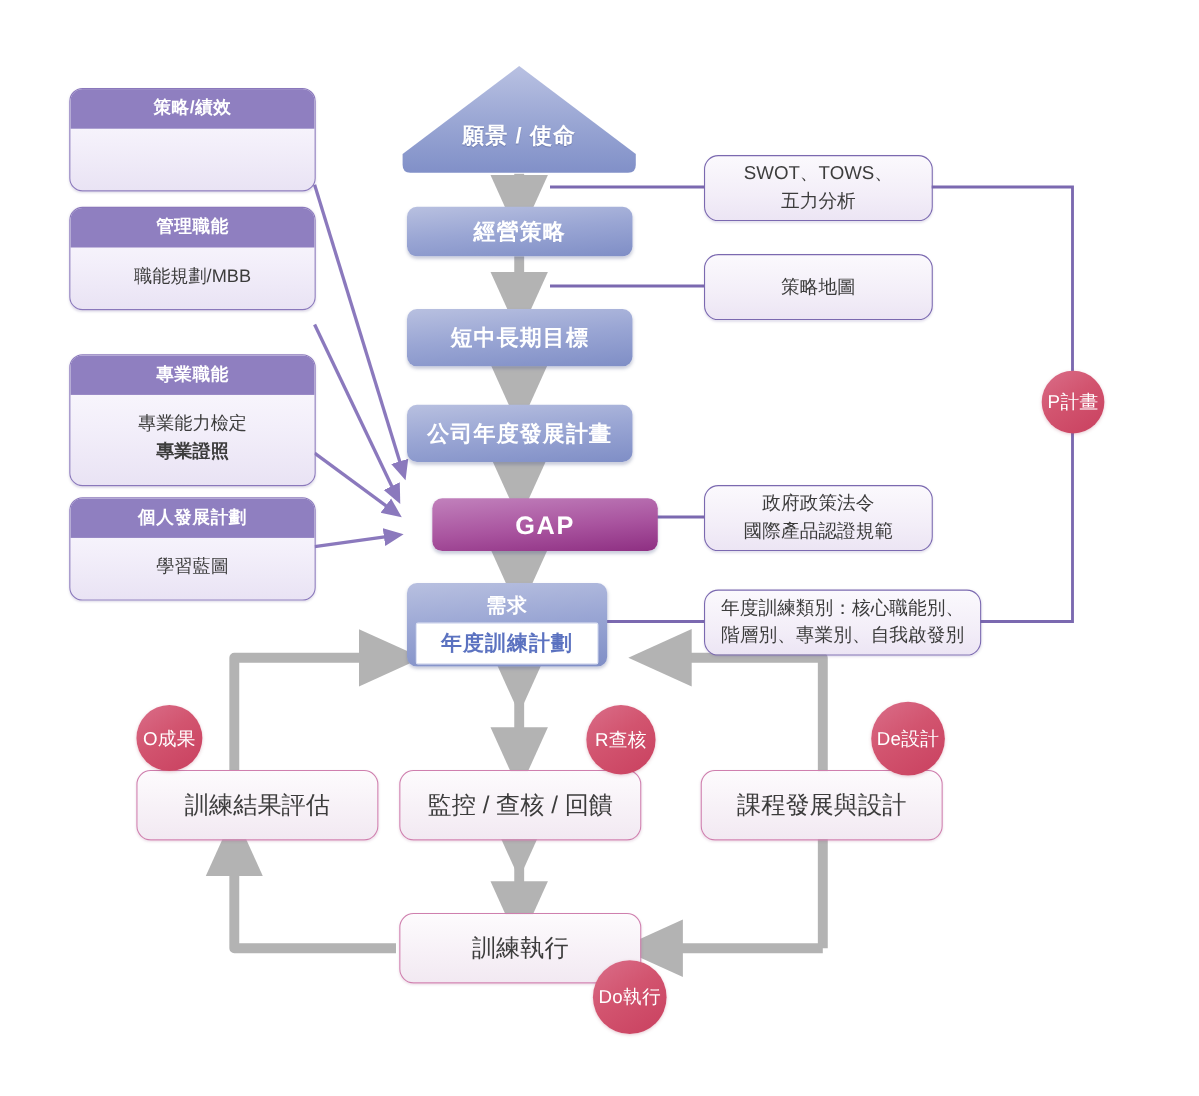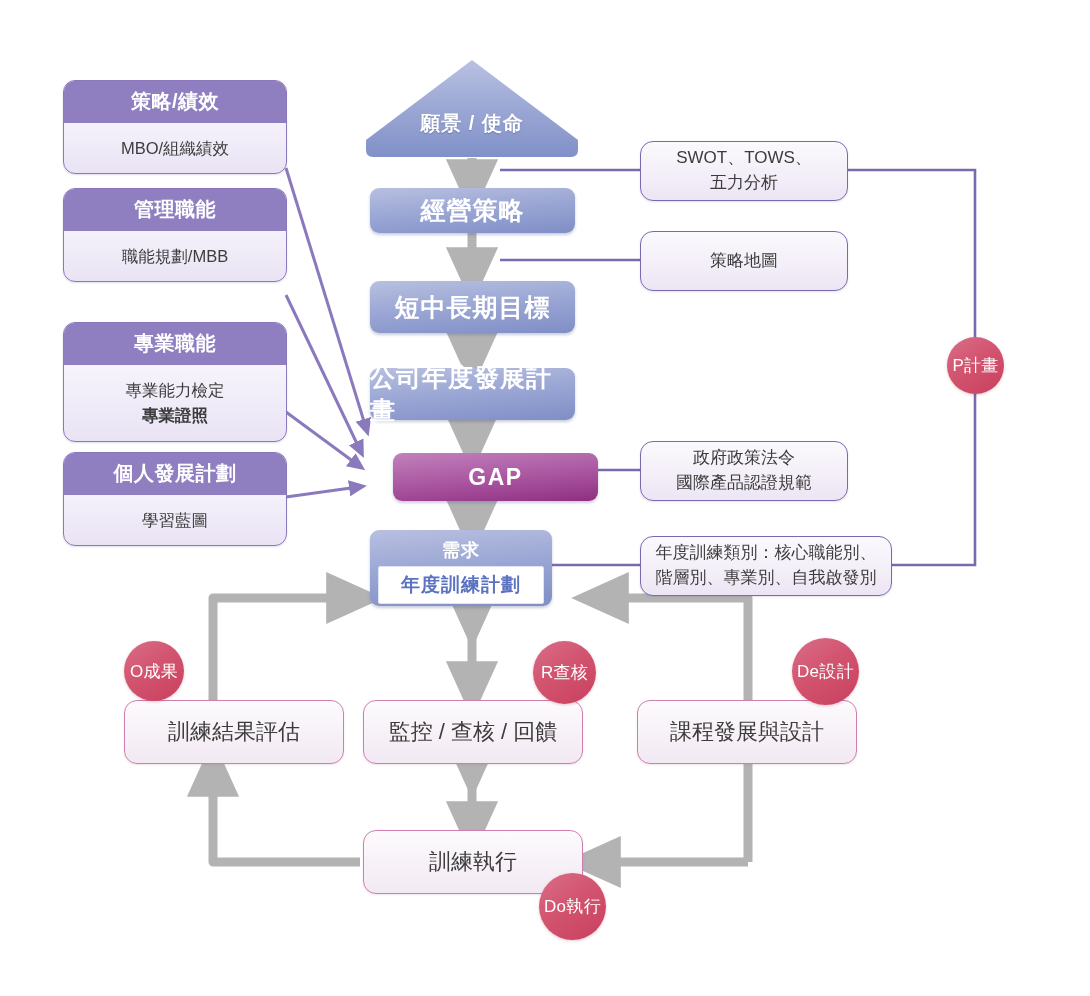--- a/index.html
+++ b/index.html
@@ -4,32 +4,32 @@
 <style>
   html,body{margin:0;padding:0;background:#ffffff;}
   body{font-family:"Liberation Sans","DejaVu Sans",sans-serif;}
   #stage{position:relative;width:1090px;height:996px;background:#fff;overflow:hidden;}
   #wires{position:absolute;left:0;top:0;width:1090px;height:996px;pointer-events:none;}
 
   
   .lcard{position:absolute;border:1.6px solid #8a78bb;border-radius:12px;
          background:linear-gradient(180deg,#fdfcff 0%,#f3effa 55%,#e9e3f4 100%);
          box-shadow:0 1px 2px rgba(90,70,140,.18);overflow:hidden;}
-  .lcard .hd{background:#8f7fc0;color:#fff;font-weight:bold;font-size:20px;
+  .lcard .hd{background:#8f7fc0;color:#fff;font-weight:bold;font-size:16px;
              text-align:center;padding:7px 0 8px;letter-spacing:.5px;}
   .lcard .bd{color:#3c3c3c;font-size:16.5px;text-align:center;
              display:flex;flex-direction:column;align-items:center;justify-content:center;
              gap:3px;}
   .lcard .bd .strong{font-weight:bold;}
 
   
   .cbox{position:absolute;border-radius:9px;color:#fff;font-weight:bold;
         display:flex;align-items:center;justify-content:center;
         background:linear-gradient(175deg,#b8c0e0 0%,#9aa6d4 48%,#7f8ec6 100%);
-        box-shadow:0 2px 3px rgba(70,80,130,.28);font-size:25px;letter-spacing:1px;}
+        box-shadow:0 2px 3px rgba(70,80,130,.28);font-size:20px;letter-spacing:1px;}
   .cbox.gap{background:linear-gradient(175deg,#c181bc 0%,#a9549f 55%,#8e2f82 100%);
             font-size:23px;letter-spacing:1.5px;margin-left:23px;}
   .cbox.need{flex-direction:column;gap:4px;padding-top:6px;font-size:18px;}
   .need .inner{background:#fff;border-radius:2px;color:#5b72c0;font-weight:bold;
                font-size:19px;padding:5px 22px 5px;letter-spacing:1px;
                border:1px solid #dfe4f4;}
 
   
   .vision{position:absolute;}
   .vision .lbl{position:absolute;width:100%;text-align:center;color:#fff;
@@ -115,23 +115,20 @@
 
       <path d="M472,770 L472,830" marker-end="url(#gray-arrow)" marker-start="url(#gray-arrow)"></path>
 
       <path d="M748,862 L748,598 L600,598" marker-end="url(#gray-arrow)"></path>
       <path d="M748,862 L592,862" marker-end="url(#gray-arrow)"></path>
     </g>
   </svg>
 
   <div class="lcard" style="left:63px;top:80px;width:222px;height:92px;">
     <div class="hd">策略/績效</div>
-    <div class="bd" style="height:51px;">
-      <span>MBO/組織績效</span>
-    </div>
   </div>
 
   <div class="lcard" style="left:63px;top:188px;width:222px;height:92px;">
     <div class="hd">管理職能</div>
     <div class="bd" style="height:51px;">
       <span>職能規劃/MBB</span>
     </div>
   </div>
 
   <div class="lcard" style="left:63px;top:322px;width:222px;height:118px;">

